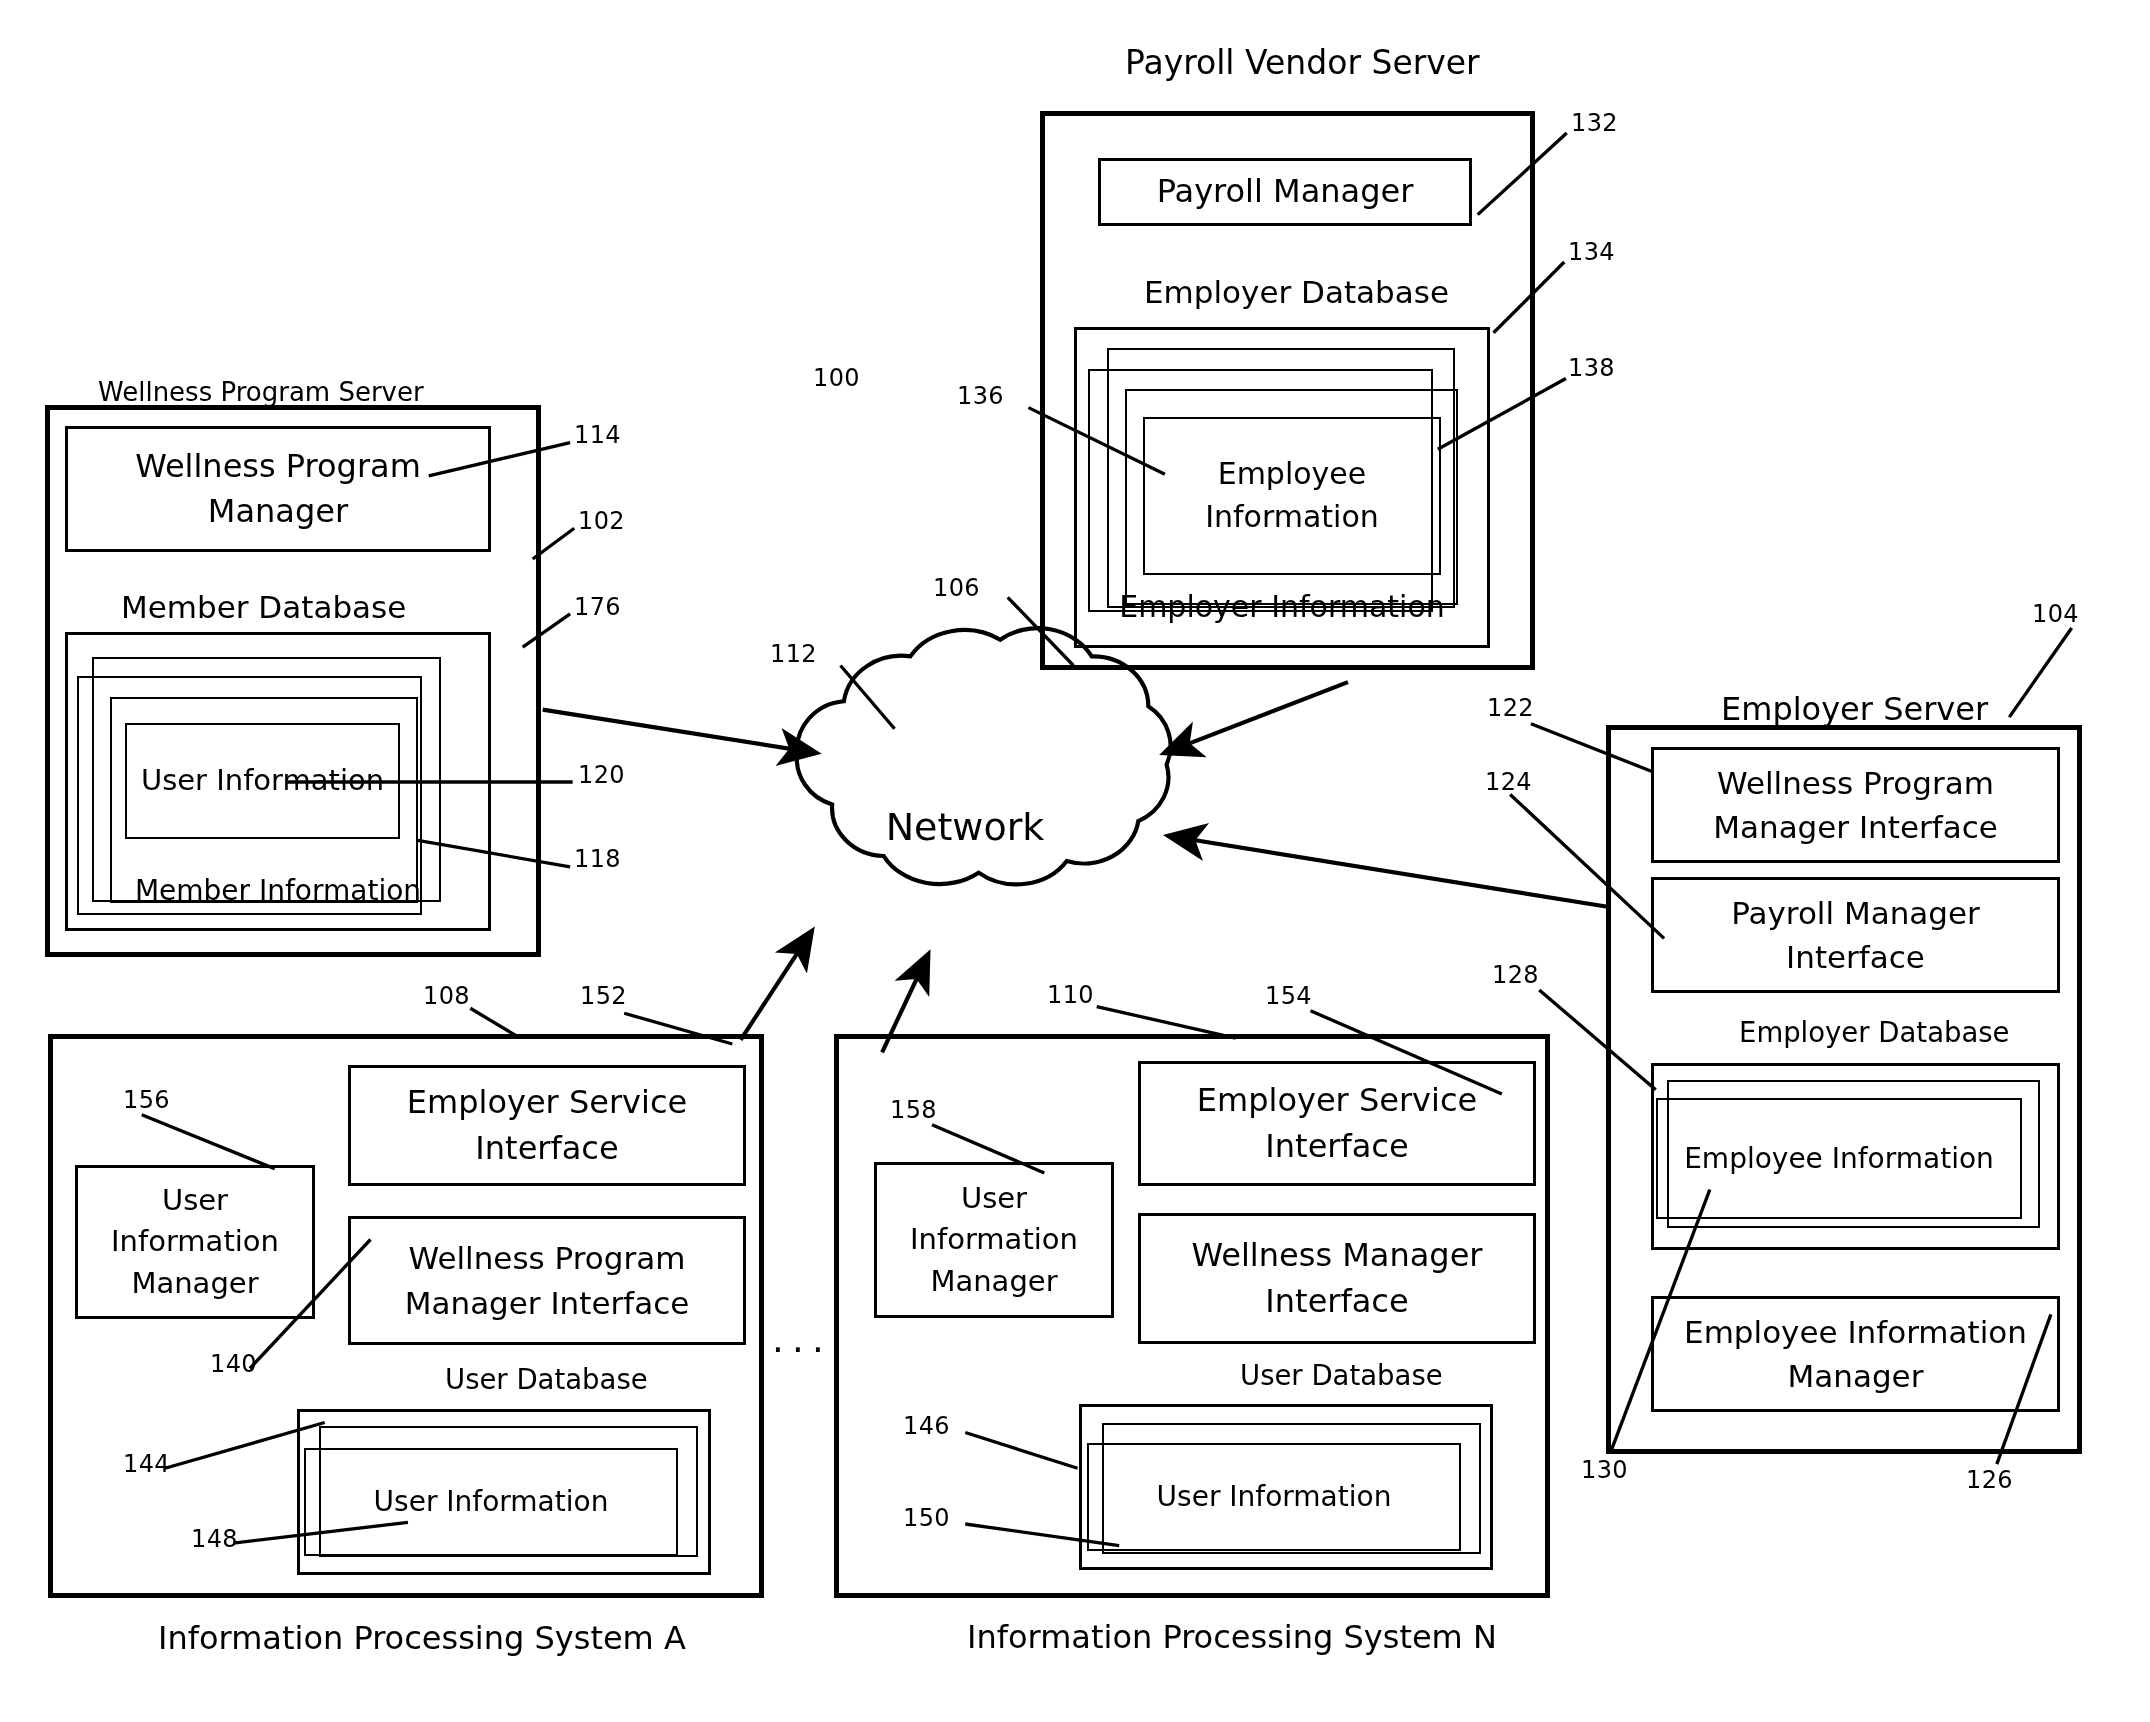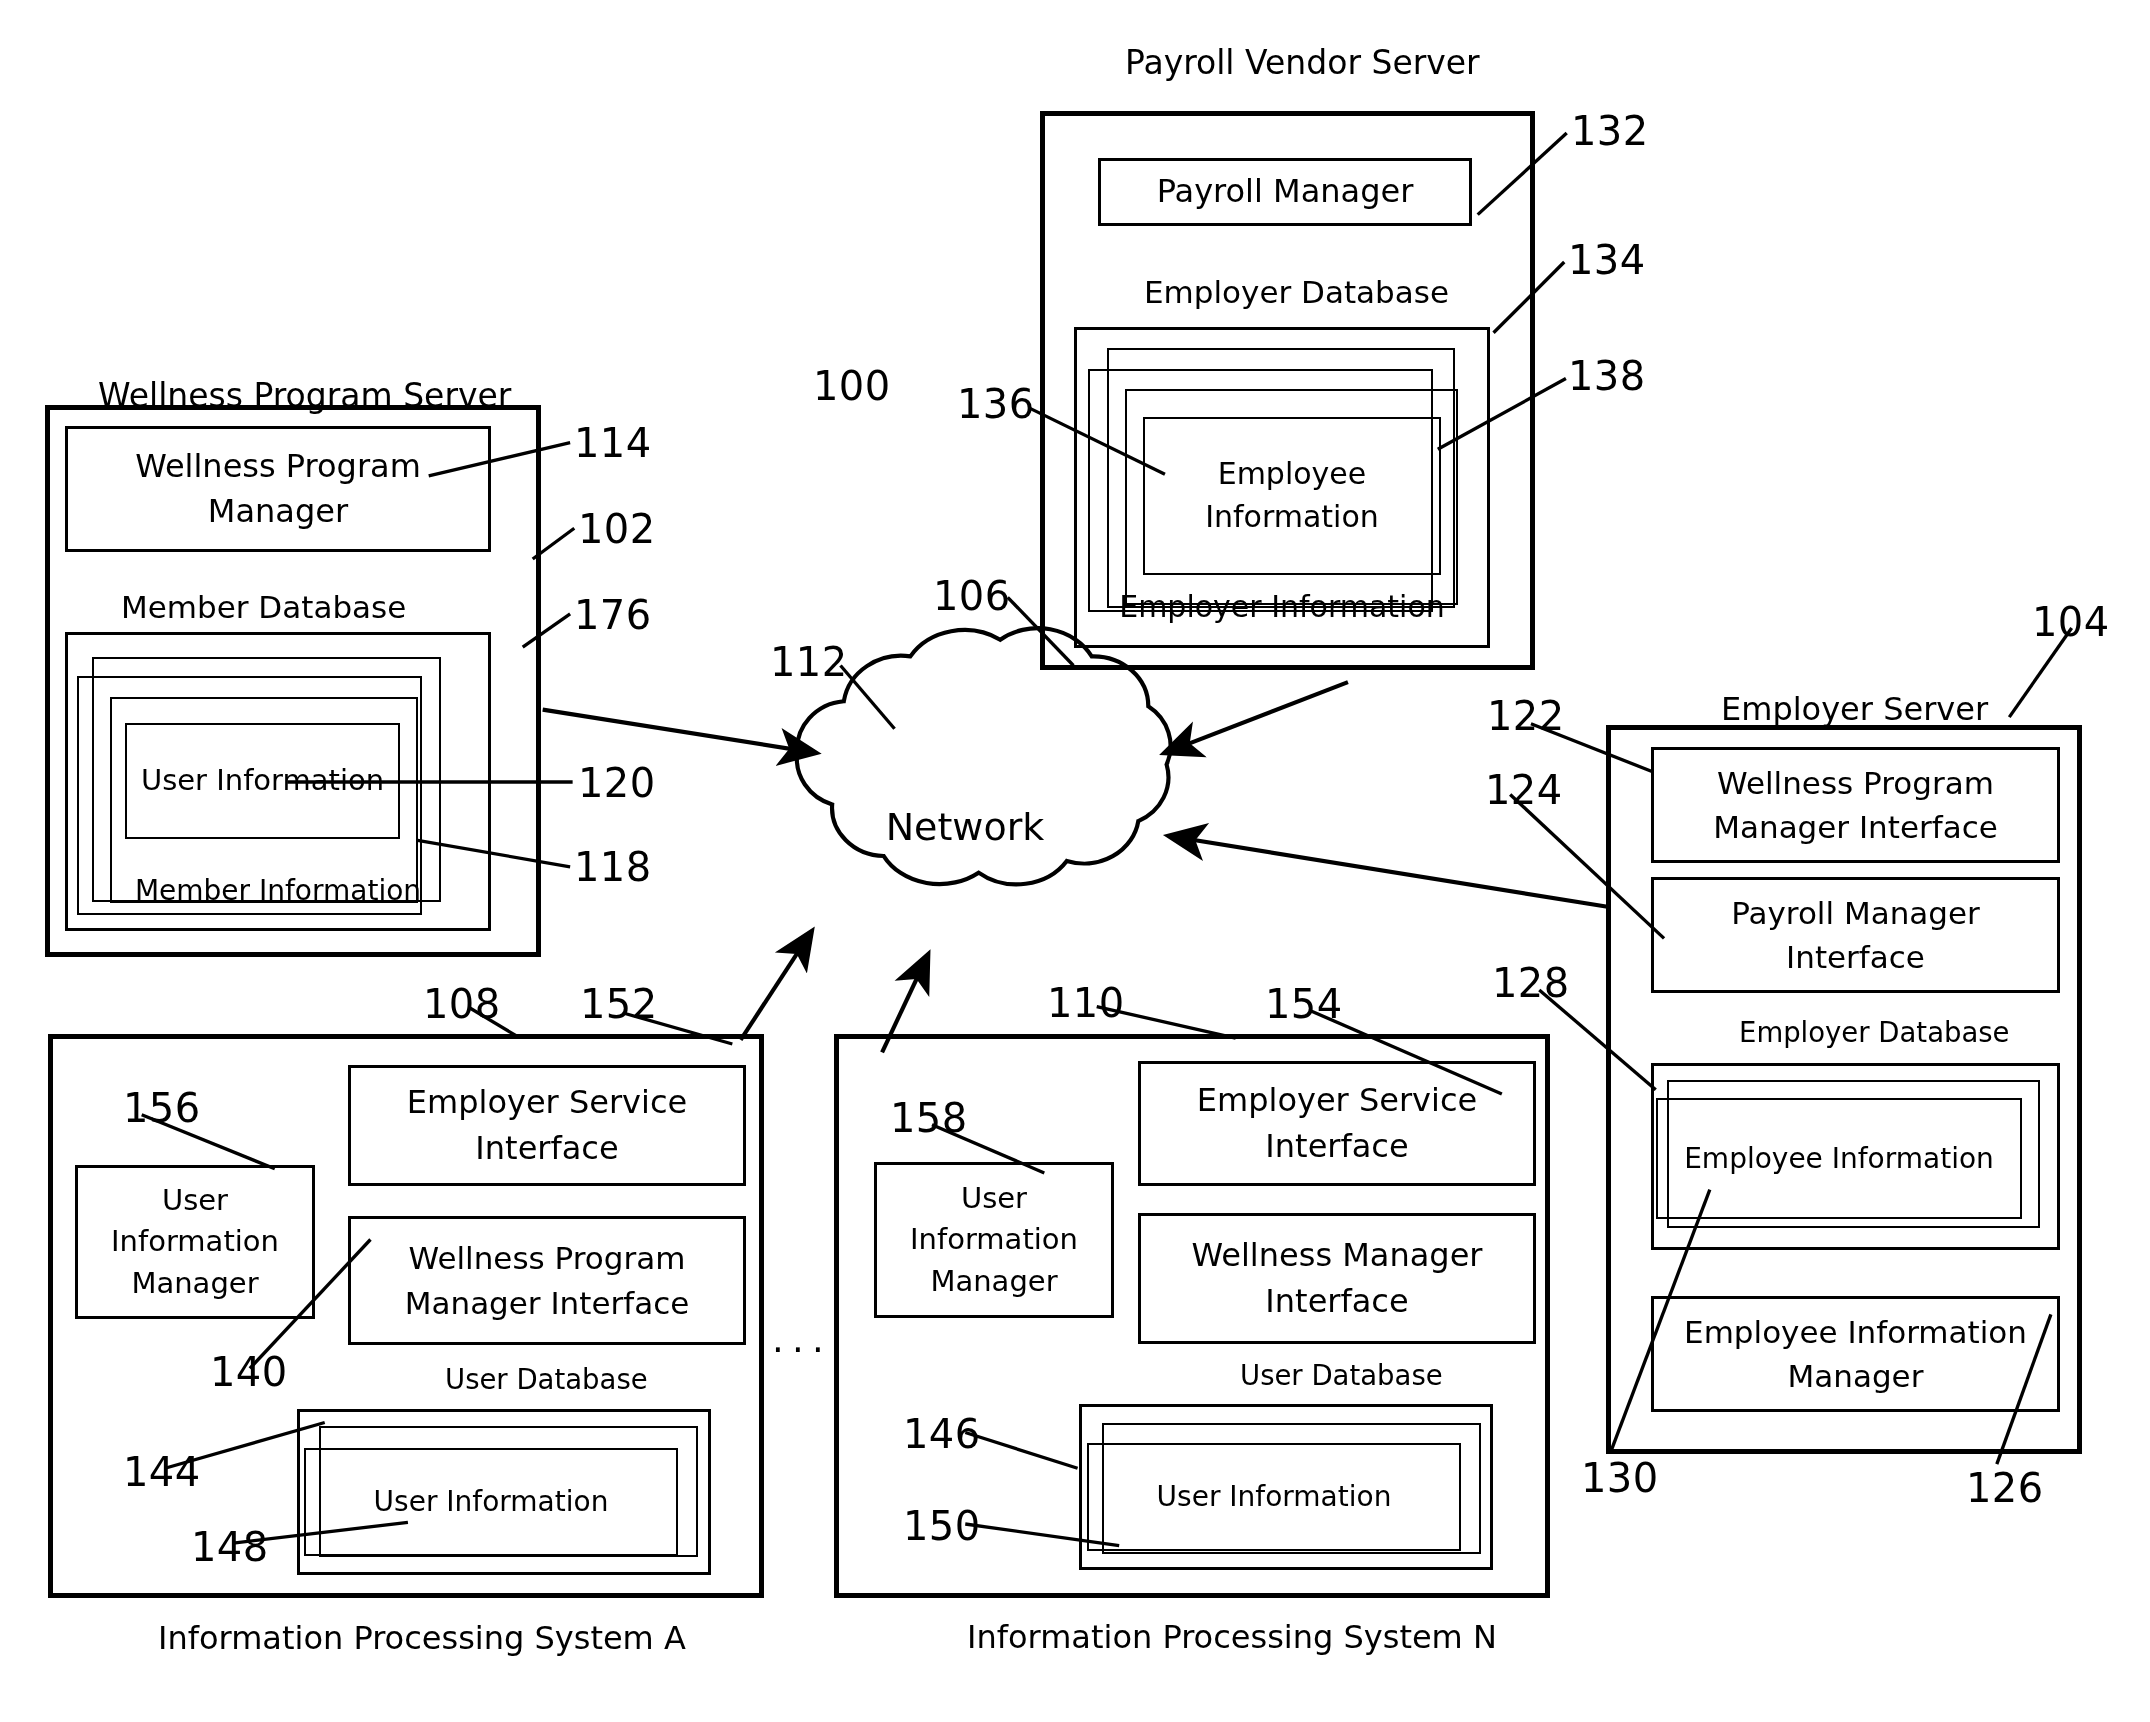--- a/index.html
+++ b/index.html
@@ -39,21 +39,21 @@
     pointer-events:none;
   }
   .caption{
     position:absolute;
     white-space:nowrap;
     line-height:1;
   }
   .refnum{
     position:absolute;
     white-space:nowrap;
-    font-size:40px;
+    font-size:24px;
     line-height:1;
     letter-spacing:0.4px;
   }
   .refnum.under{
     text-underline-offset:6.7px;
   }
   
   #overlay{
     position:absolute;
     left:0;top:0;
@@ -155,21 +155,21 @@
   <div class="box inner" style="left:1074px;top:327px;width:416px;height:321px;"></div>
   <div class="box thin" style="left:1107px;top:348px;width:348px;height:260px;"></div>
   <div class="box thin" style="left:1088px;top:369px;width:345px;height:243px;"></div>
   <div class="box thin" style="left:1125px;top:389px;width:333px;height:216px;"></div>
   <div class="box thin" style="left:1143px;top:417px;width:298px;height:158px;"></div>
   <div class="blabel" style="left:1143px;top:417px;width:298px;height:158px;font-size:30px;">Employee
 Information</div>
 
   <div class="blabel" style="left:1074px;top:582px;width:416px;height:50px;font-size:30px;">Employer Information</div>
 
-  <div class="caption" style="left:98px;top:379px;font-size:33px;">Wellness Program Server</div>
+  <div class="caption" style="left:98px;top:379px;font-size:26px;">Wellness Program Server</div>
 
   <div class="box outer" style="left:45px;top:405px;width:496px;height:552px;"></div>
 
   <div class="box inner" style="left:65px;top:426px;width:426px;height:126px;"></div>
   <div class="blabel" style="left:65px;top:426px;width:426px;height:126px;font-size:32px;">Wellness Program
 Manager</div>
 
   <div class="caption" style="left:121px;top:592px;font-size:31px;">Member Database</div>
 
   <div class="box inner" style="left:65px;top:632px;width:426px;height:299px;"></div>

